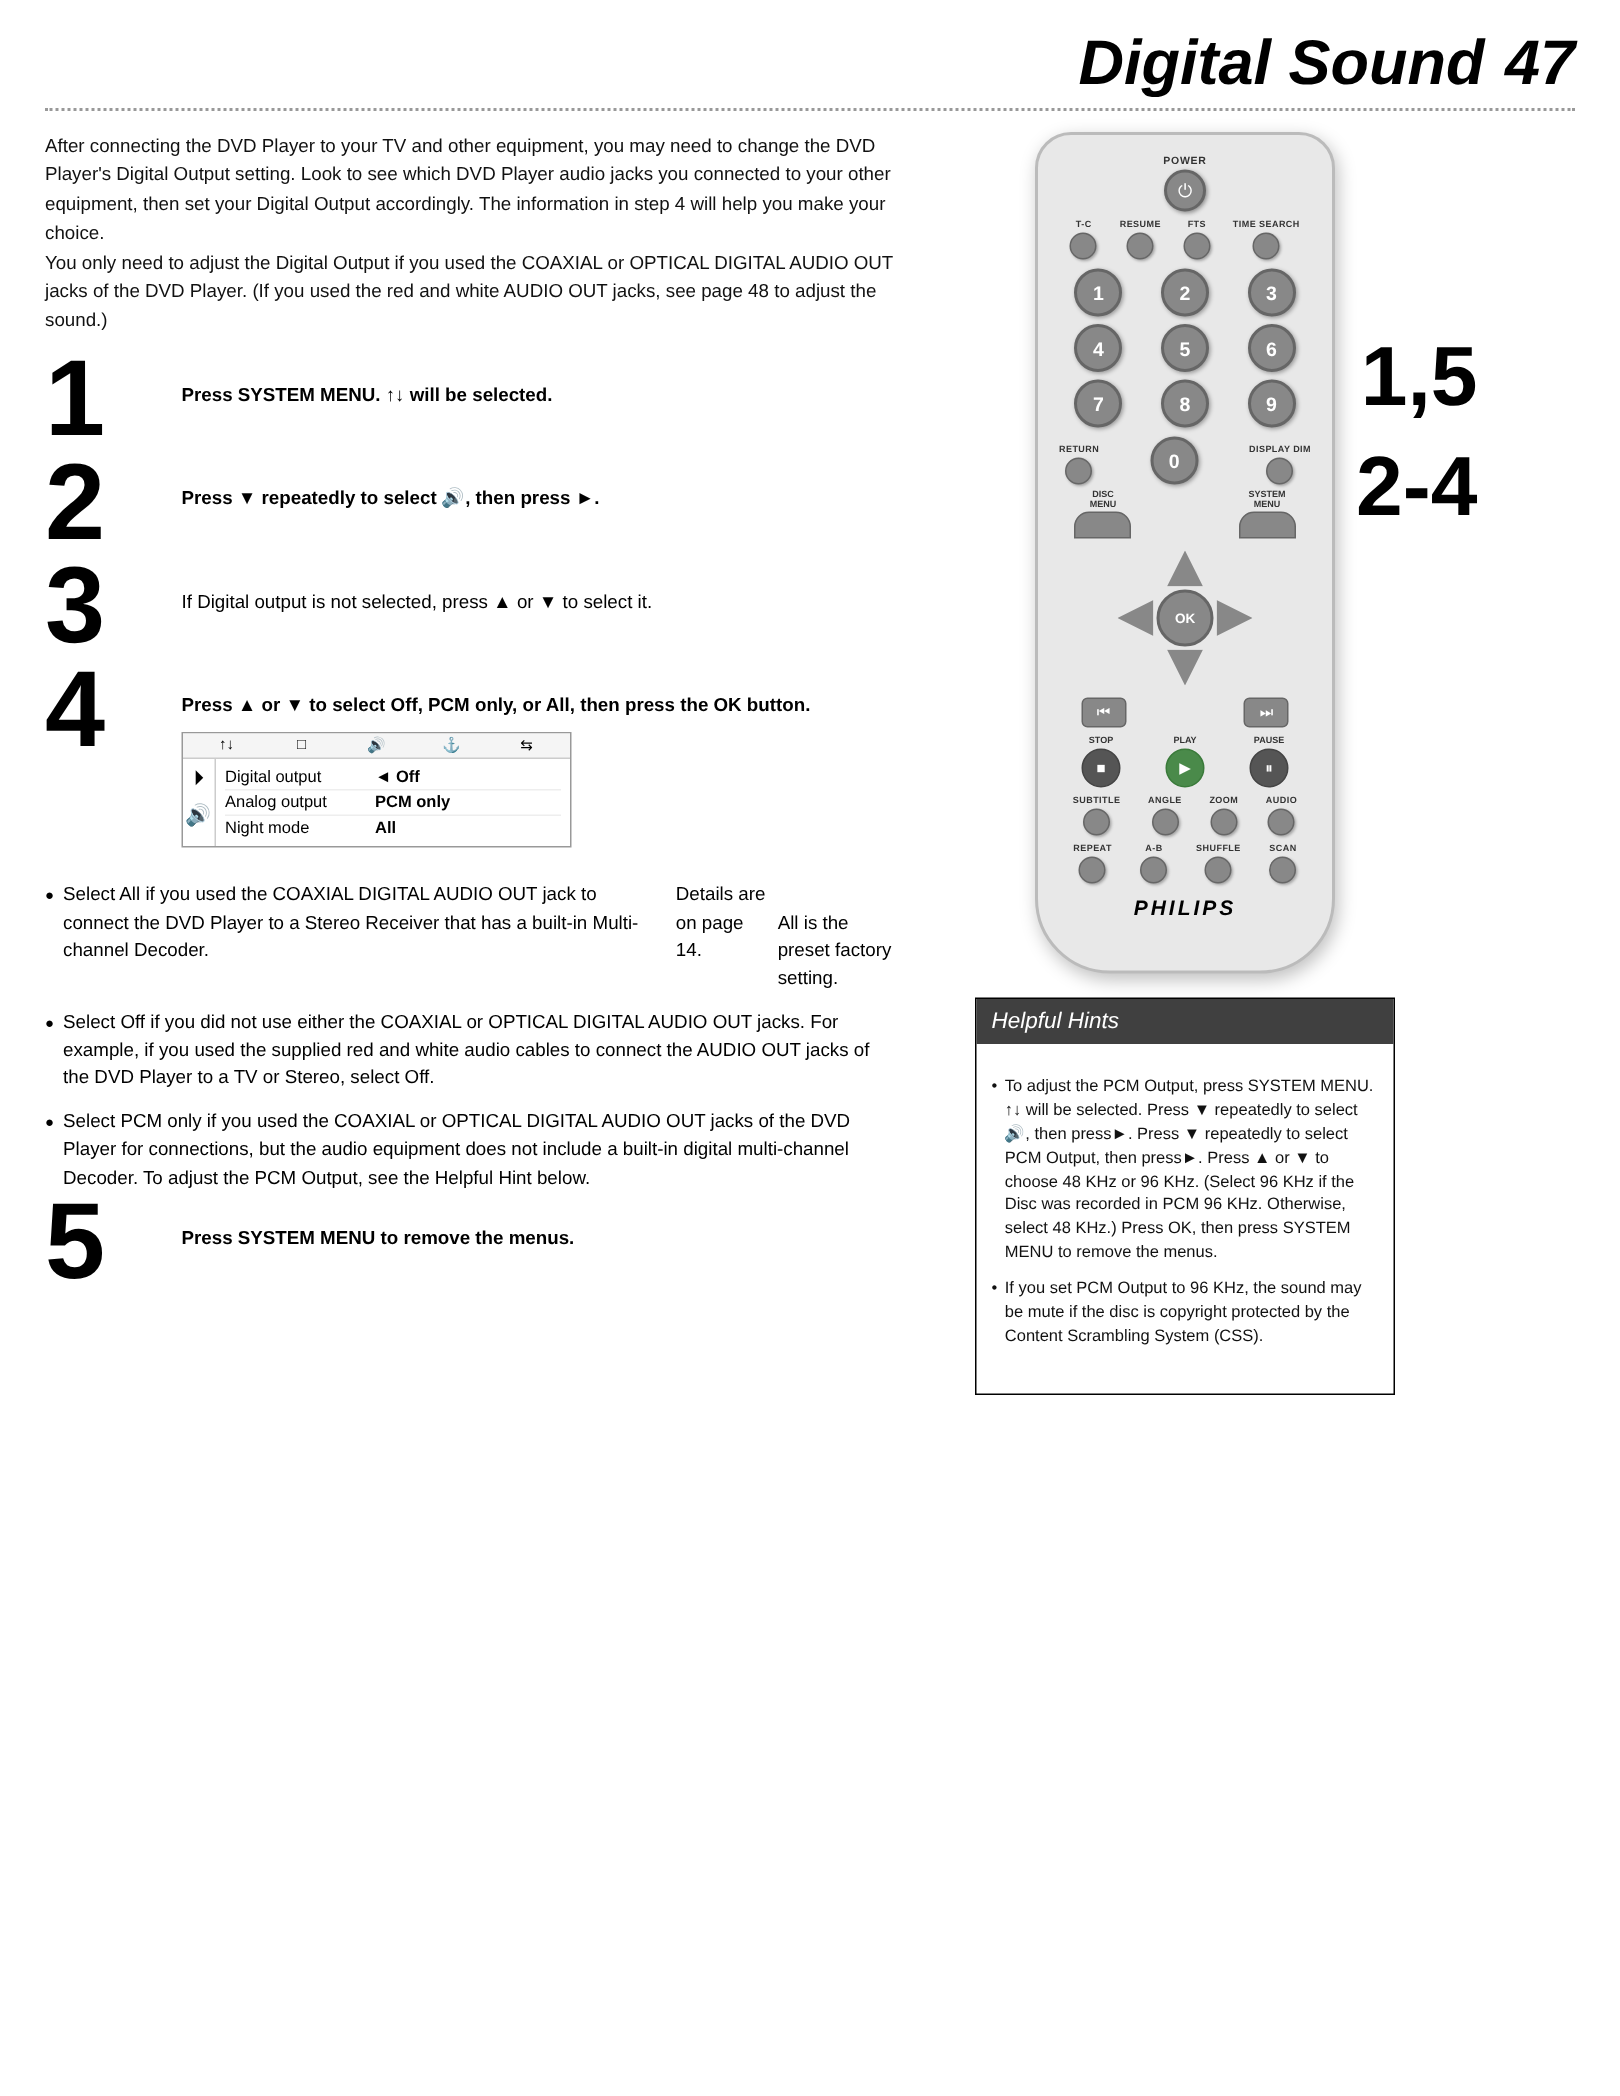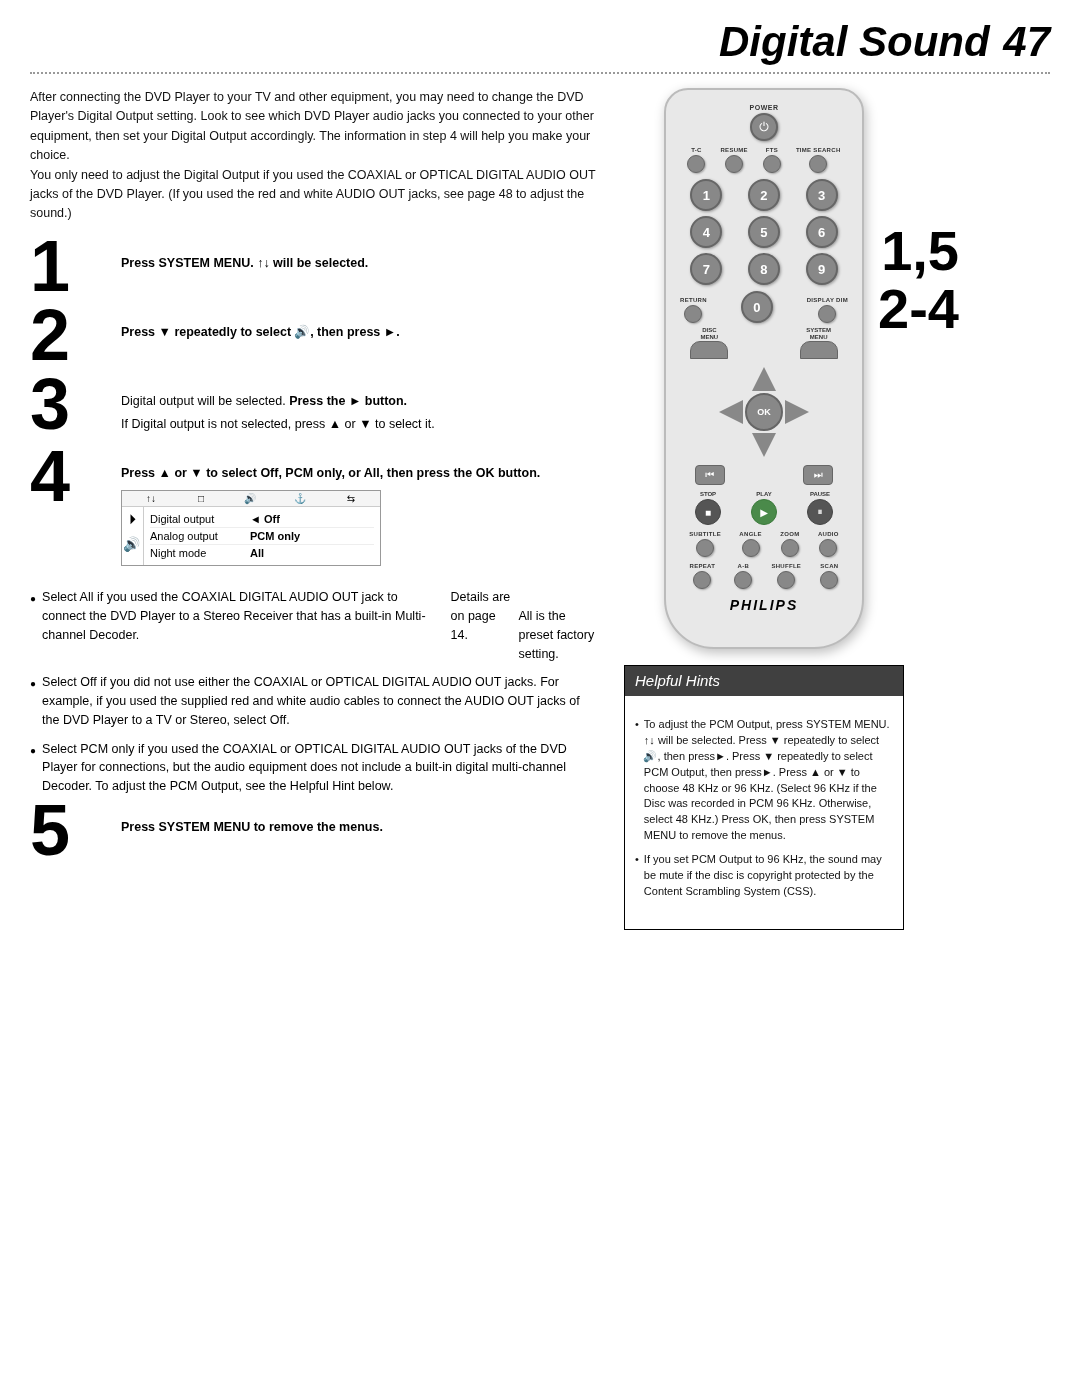--- a/index.html
+++ b/index.html
@@ -27,21 +27,21 @@
       border: none;
       border-top: 2px dotted #999;
       margin: 6px 30px 14px 30px;
     }
 
     
     .main-layout {
       display: flex;
       flex-direction: row;
       padding: 0 30px;
-      gap: 4px;
+      gap: 30px;
     }
 
     .left-col {
       flex: 1;
       max-width: 570px;
     }
 
     .right-col {
       width: 320px;
       display: flex;
@@ -519,21 +519,20 @@
     <div class="step">
       <div class="step-number">2</div>
       <div class="step-content">
         <p><span class="bold-instruction">Press ▼ repeatedly to select 🔊, then press ►.</span></p>
       </div>
     </div>
 
     <div class="step">
       <div class="step-number">3</div>
       <div class="step-content">
-        <p>Digital output will be selected. <span class="bold-instruction">Press the ► button.</span></p>
         <p>If Digital output is not selected, press ▲ or ▼ to select it.</p>
       </div>
     </div>
 
     <div class="step">
       <div class="step-number">4</div>
       <div class="step-content">
         <p class="bold-instruction">Press ▲ or ▼ to select Off, PCM only, or All, then press the OK button.</p>
 
         <div class="menu-table">
@@ -581,21 +580,21 @@
       </div>
     </div>
 
   </div>
 
   <div class="right-col">
 
     <div class="remote-wrapper">
 
       <div class="step-overlay step-overlay-1-5" style="position:absolute;top:135px;right:-95px;font-size:56px;font-weight:bold;">1,5</div>
-      <div class="step-overlay step-overlay-2-4" style="position:absolute;top:193px;right:-95px;font-size:56px;font-weight:bold;">2-4</div>
+      <div class="step-overlay step-overlay-2-4" style="position:absolute;top:208px;right:-95px;font-size:56px;font-weight:bold;">2-4</div>
 
       <div class="remote-body">
 
         <div style="display:flex;flex-direction:column;align-items:center;margin-bottom:6px;">
           <div class="power-label">POWER</div>
           <div class="btn-power"></div>
         </div>
 
         <div class="remote-func-row">
           <div class="func-col">

